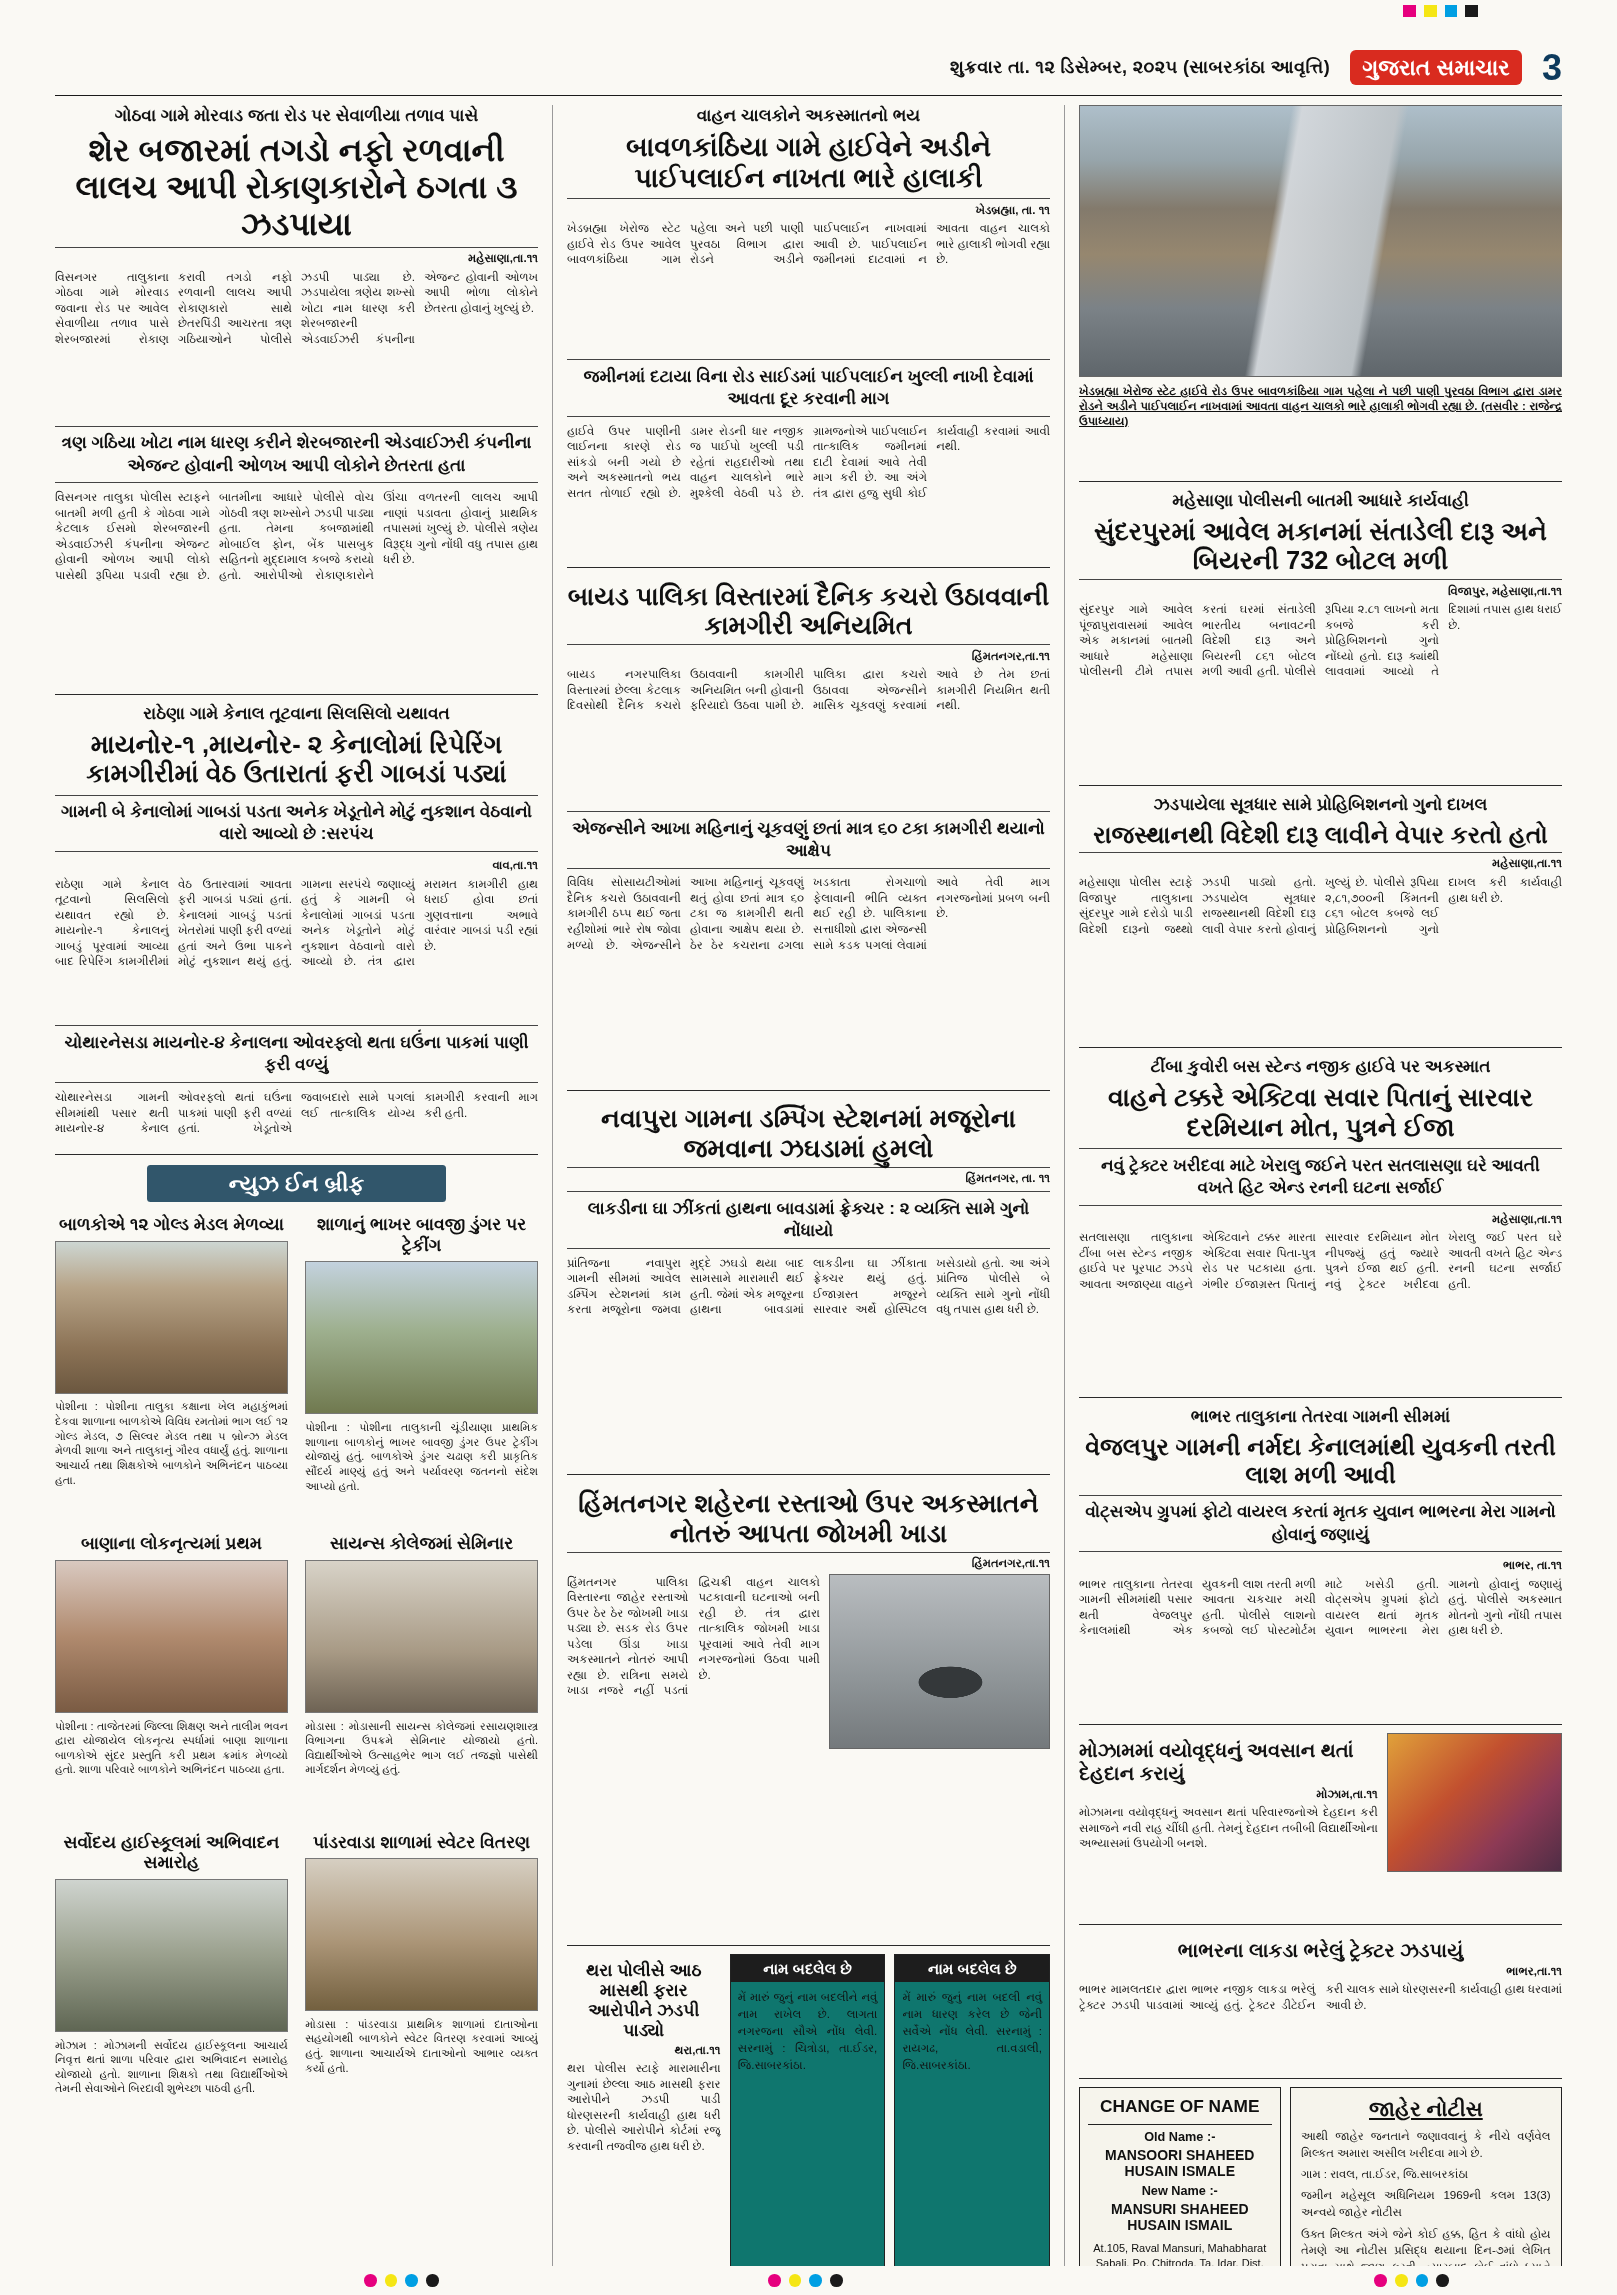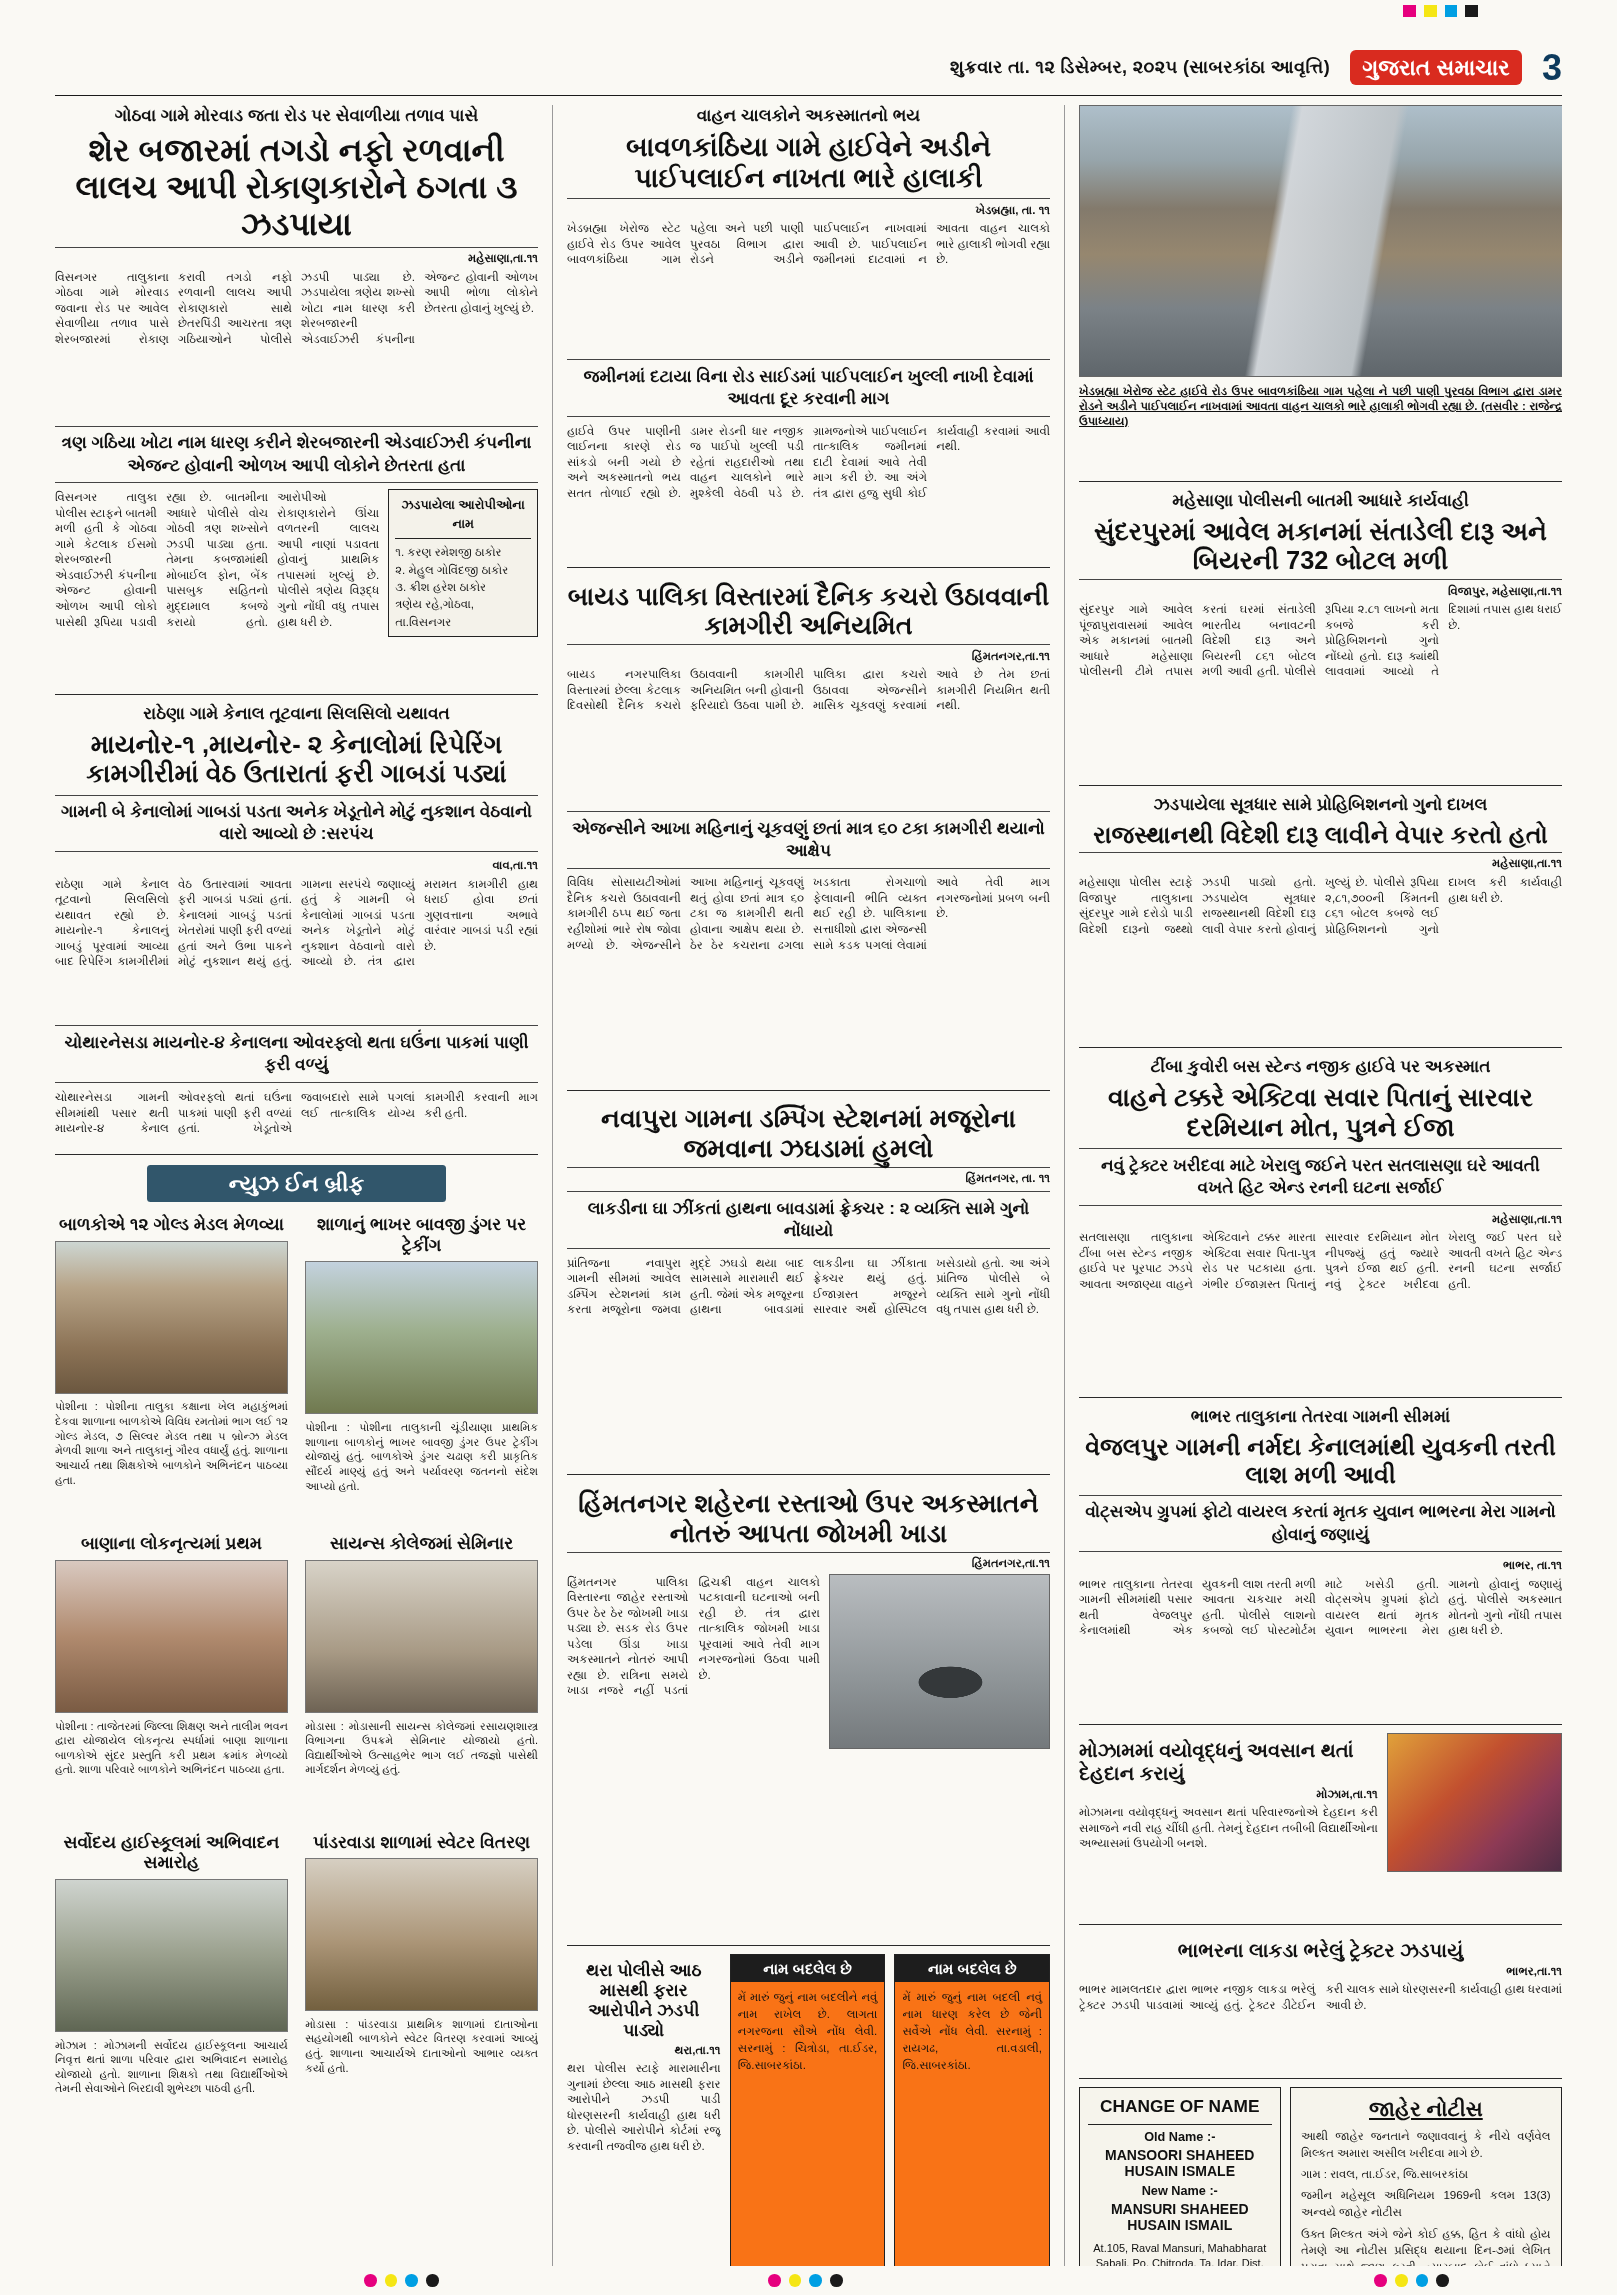--- a/index.html
+++ b/index.html
@@ -48,21 +48,21 @@
   .namebox-title{font-weight:bold;text-align:center;border-bottom:0.6px solid #222;
                  padding-bottom:3.5px;margin-bottom:4.6px;font-size:12.7px;}
 
   .brief-header{background:#31566b;color:#fff;text-align:center;font-weight:800;font-size:22px;
                 padding:5.8px 0;width:62%;margin:2.3px auto 11.6px;border-radius:3.5px;}
   .brief-grid{display:grid;grid-template-columns:1fr 1fr;gap:15px 17.3px;}
   .b-title{font-weight:bold;font-size:17.3px;text-align:center;margin-bottom:5.8px;line-height:1.2;}
   .b-photo{height:151px;margin-bottom:5.8px;border:0.6px solid #777;}
   .b-body{font-size:11px;line-height:1.33;text-align:justify;overflow:hidden;height:98px;}
 
-  .adbox{border:1.2px solid #222;flex:1;overflow:hidden;background:#f97316;}
+  .adbox{border:1.2px solid #222;flex:1;overflow:hidden;background:#0f766e;}
   .ad-head{background:#1d1d1d;color:#fff;text-align:center;font-weight:bold;font-size:15px;padding:4.6px 2.3px;}
   .ad-body{font-size:11.6px;line-height:1.45;padding:7px;text-align:justify;}
 
   .conbox{border:1.2px solid #222;width:38%;padding:8px;text-align:center;background:#f6f4ec;overflow:hidden;}
   .con-title{font-weight:800;font-size:17.3px;border-bottom:1.2px solid #222;padding-bottom:7px;margin-bottom:5.8px;}
   .con-label{font-weight:bold;font-size:12.7px;margin-top:5.8px;}
   .con-name{font-weight:800;font-size:14px;margin-top:2.3px;}
   .con-addr{font-size:11px;margin-top:8px;line-height:1.4;text-align:center;}
 
   .notice{border:1.7px double #222;flex:1;padding:9.2px 10.4px;overflow:hidden;background:#f6f4ec;}
@@ -120,27 +120,20 @@
 
       <div class="blk" style="height:583px">
         <div class="kicker">ગોઠવા ગામે મોરવાડ જતા રોડ પર સેવાળીયા તળાવ પાસે</div>
         <div class="headline h56">શેર બજારમાં તગડો નફો રળવાની લાલચ આપી રોકાણકારોને ઠગતા ૩ ઝડપાયા</div>
         <div class="thinrule"></div>
         <div class="dateline">મહેસાણા,તા.૧૧</div>
         <div class="body cols4" style="height:151px">વિસનગર તાલુકાના ગોઠવા ગામે મોરવાડ જવાના રોડ પર આવેલ સેવાળીયા તળાવ પાસે શેરબજારમાં રોકાણ કરાવી તગડો નફો રળવાની લાલચ આપી રોકાણકારો સાથે છેતરપિંડી આચરતા ત્રણ ગઠિયાઓને પોલીસે ઝડપી પાડ્યા છે. ઝડપાયેલા ત્રણેય શખ્સો ખોટા નામ ધારણ કરી શેરબજારની એડવાઈઝરી કંપનીના એજન્ટ હોવાની ઓળખ આપી ભોળા લોકોને છેતરતા હોવાનું ખુલ્યું છે.</div>
         <div class="subhead">ત્રણ ગઠિયા ખોટા નામ ધારણ કરીને શેરબજારની એડવાઈઝરી કંપનીના એજન્ટ હોવાની ઓળખ આપી લોકોને છેતરતા હતા</div>
         <div class="split">
           <div class="body cols3 grow" style="height:231px">વિસનગર તાલુકા પોલીસ સ્ટાફને બાતમી મળી હતી કે ગોઠવા ગામે કેટલાક ઈસમો શેરબજારની એડવાઈઝરી કંપનીના એજન્ટ હોવાની ઓળખ આપી લોકો પાસેથી રૂપિયા પડાવી રહ્યા છે. બાતમીના આધારે પોલીસે વોચ ગોઠવી ત્રણ શખ્સોને ઝડપી પાડ્યા હતા. તેમના કબજામાંથી મોબાઈલ ફોન, બેંક પાસબુક સહિતનો મુદ્દામાલ કબજે કરાયો હતો. આરોપીઓ રોકાણકારોને ઊંચા વળતરની લાલચ આપી નાણાં પડાવતા હોવાનું પ્રાથમિક તપાસમાં ખુલ્યું છે. પોલીસે ત્રણેય વિરૂદ્ધ ગુનો નોંધી વધુ તપાસ હાથ ધરી છે.</div>
-          <div class="namebox">
-            <div class="namebox-title">ઝડપાયેલા આરોપીઓના નામ</div>
-            <div>૧. કરણ રમેશજી ઠાકોર</div>
-            <div>૨. મેહુલ ગોવિંદજી ઠાકોર</div>
-            <div>૩. ક્રીશ હરેશ ઠાકોર</div>
-            <div>ત્રણેય રહે,ગોઠવા, તા.વિસનગર</div>
-          </div>
         </div>
       </div>
 
       <div class="blk" style="height:445px">
         <div class="kicker">રાઠેણા ગામે કેનાલ તૂટવાના સિલસિલો યથાવત</div>
         <div class="headline h44">માયનોર-૧ ,માયનોર- ૨ કેનાલોમાં રિપેરિંગ કામગીરીમાં વેઠ ઉતારાતાં ફરી ગાબડાં પડ્યાં</div>
         <div class="subhead">ગામની બે કેનાલોમાં ગાબડાં પડતા અનેક ખેડૂતોને મોટું નુકશાન વેઠવાનો વારો આવ્યો છે :સરપંચ</div>
         <div class="dateline">વાવ,તા.૧૧</div>
         <div class="body cols4" style="height:144px">રાઠેણા ગામે કેનાલ તૂટવાનો સિલસિલો યથાવત રહ્યો છે. માયનોર-૧ કેનાલનું ગાબડું પૂરવામાં આવ્યા બાદ રિપેરિંગ કામગીરીમાં વેઠ ઉતારવામાં આવતા ફરી ગાબડાં પડ્યાં હતાં. કેનાલમાં ગાબડું પડતાં ખેતરોમાં પાણી ફરી વળ્યાં હતાં અને ઉભા પાકને મોટું નુકશાન થયું હતું. ગામના સરપંચે જણાવ્યું હતું કે ગામની બે કેનાલોમાં ગાબડાં પડતા અનેક ખેડૂતોને મોટું નુકશાન વેઠવાનો વારો આવ્યો છે. તંત્ર દ્વારા મરામત કામગીરી હાથ ધરાઈ હોવા છતાં ગુણવત્તાના અભાવે વારંવાર ગાબડાં પડી રહ્યાં છે.</div>
         <div class="subhead">ચોથારનેસડા માયનોર-૪ કેનાલના ઓવરફ્લો થતા ઘઉંના પાકમાં પાણી ફરી વળ્યું</div>

